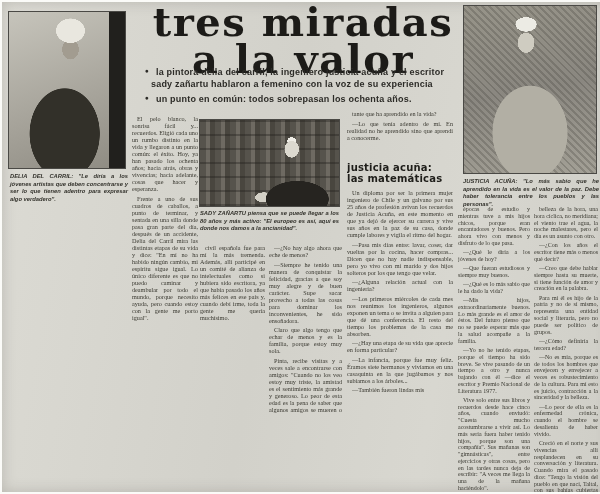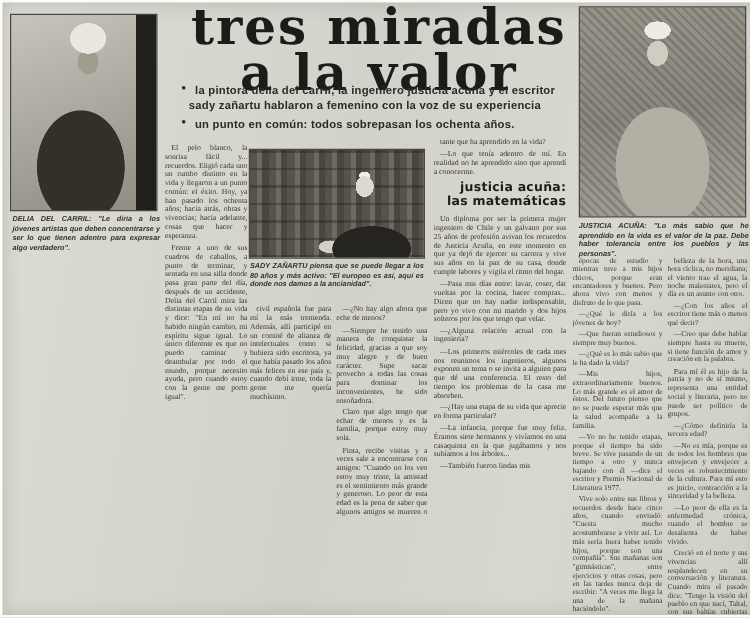--- a/index.html
+++ b/index.html
@@ -47,21 +47,21 @@
   .col{position:absolute;overflow:hidden;font-family:"Liberation Serif", serif;
        font-size:6.2px;line-height:1.13;color:#3a3931;text-align:justify;}
   #col1{left:130px;top:113px;width:66px;height:234px;}
   #col2{left:198px;top:242px;width:65px;height:125px;}
   #col3{left:267px;top:242px;width:73px;height:170px;}
   #col4{left:345px;top:108px;width:106px;height:306px;}
   #col5{left:456px;top:204px;width:72px;height:288px;font-size:6px;}
   #col6{left:532px;top:204px;width:64px;height:288px;font-size:6px;}
   .para{margin:0 0 2.5px;text-indent:5px;}
   .colhead{font-family:"DejaVu Sans", sans-serif;font-weight:700;font-size:10px;
-           line-height:1.18;text-align:right;white-space:pre-line;margin:4px 0 4px;
+           line-height:1.18;text-align:left;white-space:pre-line;margin:21px 0 4px;
            color:#1f1e1a;letter-spacing:.2px;}
 </style>
 </head>
 <body>
 
 <div class="paper">
 
   <div class="photo" id="photo-delia"></div>
   <div class="caption" id="cap-delia">DELIA DEL CARRIL: "Le diría a los jóvenes artistas que deben concentrarse y ser lo que tienen adentro para expresar algo verdadero".</div>
 

